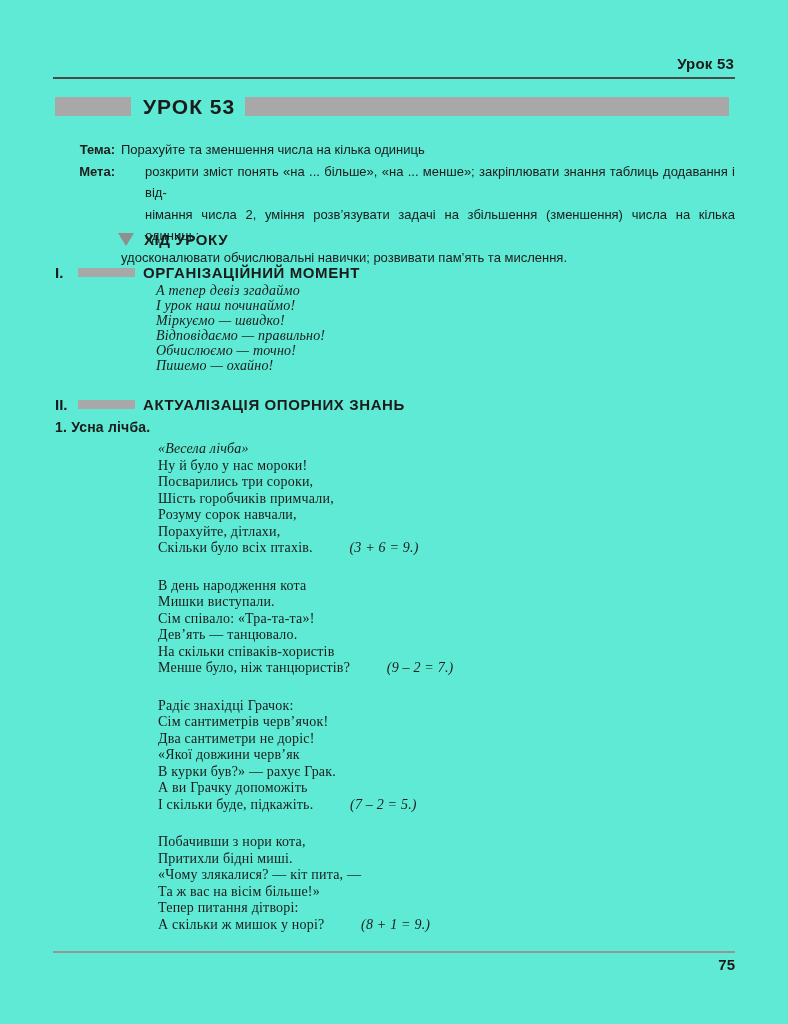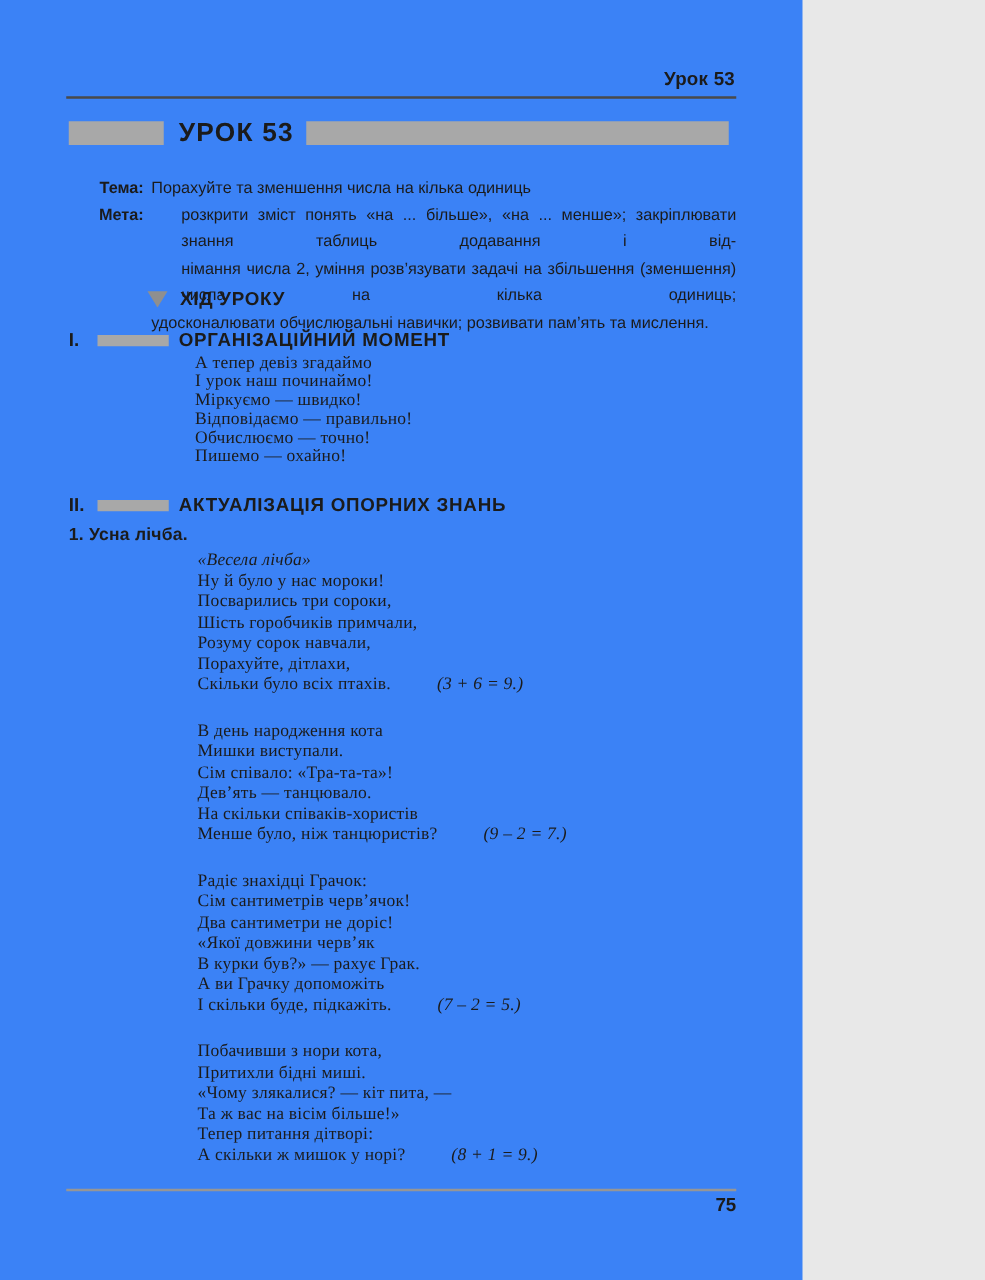--- a/index.html
+++ b/index.html
@@ -1,20 +1,20 @@
 <!DOCTYPE html>
 <html><head>
 <meta charset="utf-8">
 <style>
   html, body { margin: 0; padding: 0; background: #e8e8e8; }
   .page {
     position: relative;
-    width: 642px;
+    width: 788px;
     height: 1024px;
-    background: #3b82f6;
+    background: #5eead4;
     font-family: "Liberation Sans", sans-serif;
     color: #1b1b1b;
     overflow: hidden;
   }
 
   
   .running-header {
     position: absolute;
     top: 55px;
     right: 54px;
@@ -112,20 +112,21 @@
   .section-row.s2 { top: 396px; }
   .section-numeral { width: 23px; font-size: 15px; font-weight: bold; flex: none; }
   .section-bar { width: 57px; height: 9px; background: #a8a8a8; margin-right: 8px; flex: none; }
 
   
   .motto {
     position: absolute;
     top: 283px;
     left: 156px;
     font-family: "Liberation Serif", serif;
+    font-style: italic;
     font-size: 14px;
     line-height: 15px;
     letter-spacing: 0.2px;
   }
 
   
   .usna-heading {
     position: absolute;
     top: 419px;
     left: 55px;

